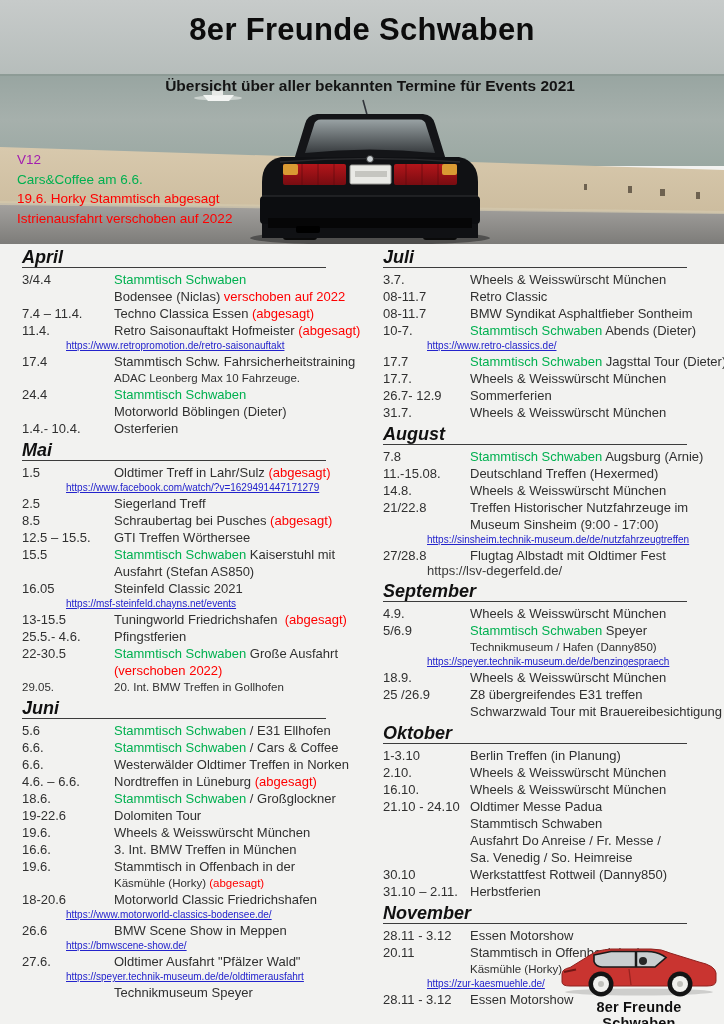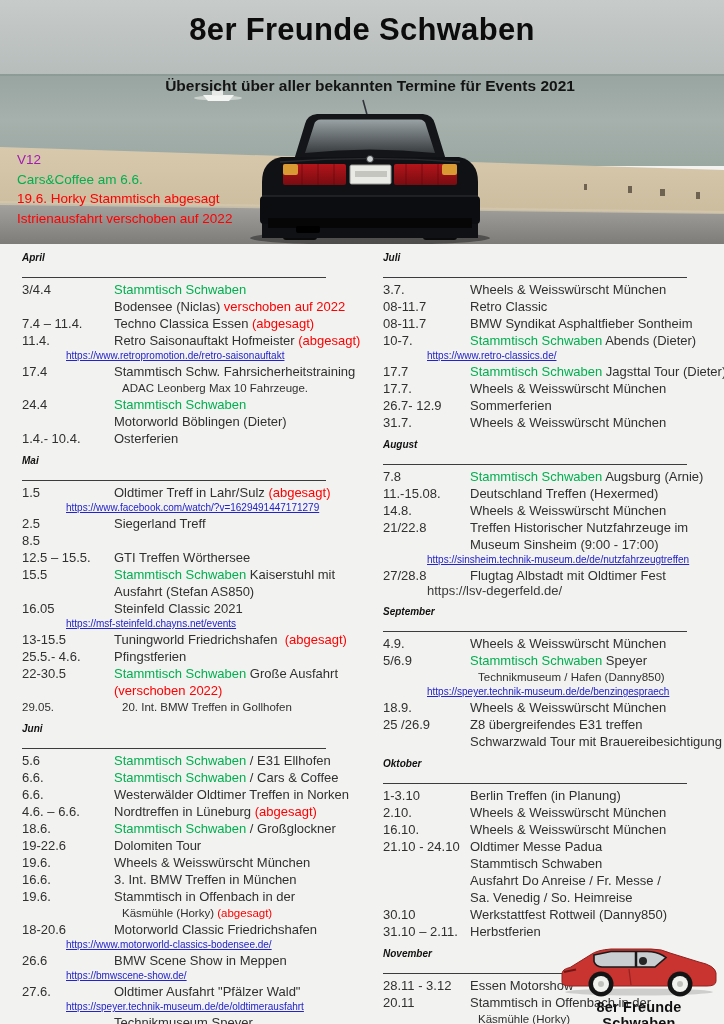--- a/index.html
+++ b/index.html
@@ -26,29 +26,29 @@
   .c-black{color:#303030}
   .c-green{color:#00b050}
   .c-red{color:#fe0000}
   .c-link{color:#2323cc;}
   .c-plain{color:#3a3a3a;text-decoration:none}
   
   .col{position:absolute;top:250px;}
   .col-left{left:22px;width:335px;}
   .col-right{left:383px;width:338px;}
   .month-title{
-    font-size:10px;font-weight:bold;font-style:italic;color:#111;
+    font-size:18px;font-weight:bold;font-style:italic;color:#111;
     line-height:15px;border-bottom:1.4px solid #3c3c3c;
-    width:304px;margin:6px 0 3px 0;padding-bottom:12px;
+    width:304px;margin:6px 0 3px 0;padding-bottom:2px;
   }
   .month-title:first-child{margin-top:0}
   .row{display:flex;font-size:13px;line-height:17px;white-space:pre;}
   .row .date{flex:0 0 92px;}
   .col-right .row .date{flex:0 0 87px;}
-  .row.small{font-size:11.5px;line-height:16px;gap:8px;}
+  .row.small{font-size:11.5px;line-height:16px;}
   .row.url,.row.url-plain{padding-left:44px;font-size:10px;line-height:14px;}
   .row.url-plain{font-size:13px;}
   
   .logo{position:absolute;left:558px;top:940px;width:162px;text-align:center;}
   .logo-caption{font-size:14.5px;font-weight:bold;color:#101010;margin-top:-3px;letter-spacing:.2px;}
 </style>
 </head>
 <body>
 
 <div class="hero">
@@ -140,21 +140,21 @@
     <div class="row url"><a class="c-link" href="#">https://www.retropromotion.de/retro-saisonauftakt</a></div>
     <div class="row"><span class="date">17.4</span><span class="desc"><span class="c-black">Stammtisch Schw. Fahrsicherheitstraining</span></span></div>
     <div class="row small"><span class="date"></span><span class="desc"><span class="c-black">ADAC Leonberg Max 10 Fahrzeuge.</span></span></div>
     <div class="row"><span class="date">24.4</span><span class="desc"><span class="c-green">Stammtisch Schwaben</span></span></div>
     <div class="row"><span class="date"></span><span class="desc"><span class="c-black">Motorworld Böblingen (Dieter)</span></span></div>
     <div class="row"><span class="date">1.4.- 10.4.</span><span class="desc"><span class="c-black">Osterferien</span></span></div>
     <div class="month-title">Mai</div>
     <div class="row"><span class="date">1.5</span><span class="desc"><span class="c-black">Oldtimer Treff in Lahr/Sulz </span><span class="c-red">(abgesagt)</span></span></div>
     <div class="row url"><a class="c-link" href="#">https://www.facebook.com/watch/?v=1629491447171279</a></div>
     <div class="row"><span class="date">2.5</span><span class="desc"><span class="c-black">Siegerland Treff</span></span></div>
-    <div class="row"><span class="date">8.5</span></div>
+    <div class="row"><span class="date">8.5</span><span class="desc"><span class="c-black">Schraubertag bei Pusches </span><span class="c-red">(abgesagt)</span></span></div>
     <div class="row"><span class="date">12.5 – 15.5.</span><span class="desc"><span class="c-black">GTI Treffen Wörthersee</span></span></div>
     <div class="row"><span class="date">15.5</span><span class="desc"><span class="c-green">Stammtisch Schwaben</span><span class="c-black"> Kaiserstuhl mit</span></span></div>
     <div class="row"><span class="date"></span><span class="desc"><span class="c-black">Ausfahrt (Stefan AS850)</span></span></div>
     <div class="row"><span class="date">16.05</span><span class="desc"><span class="c-black">Steinfeld Classic 2021</span></span></div>
     <div class="row url"><a class="c-link" href="#">https://msf-steinfeld.chayns.net/events</a></div>
     <div class="row"><span class="date">13-15.5</span><span class="desc"><span class="c-black">Tuningworld Friedrichshafen  </span><span class="c-red">(abgesagt)</span></span></div>
     <div class="row"><span class="date">25.5.- 4.6.</span><span class="desc"><span class="c-black">Pfingstferien</span></span></div>
     <div class="row"><span class="date">22-30.5</span><span class="desc"><span class="c-green">Stammtisch Schwaben</span><span class="c-black"> Große Ausfahrt</span></span></div>
     <div class="row"><span class="date"></span><span class="desc"><span class="c-red">(verschoben 2022)</span></span></div>
     <div class="row small"><span class="date">29.05.</span><span class="desc"><span class="c-black">20. Int. BMW Treffen in Gollhofen</span></span></div>

